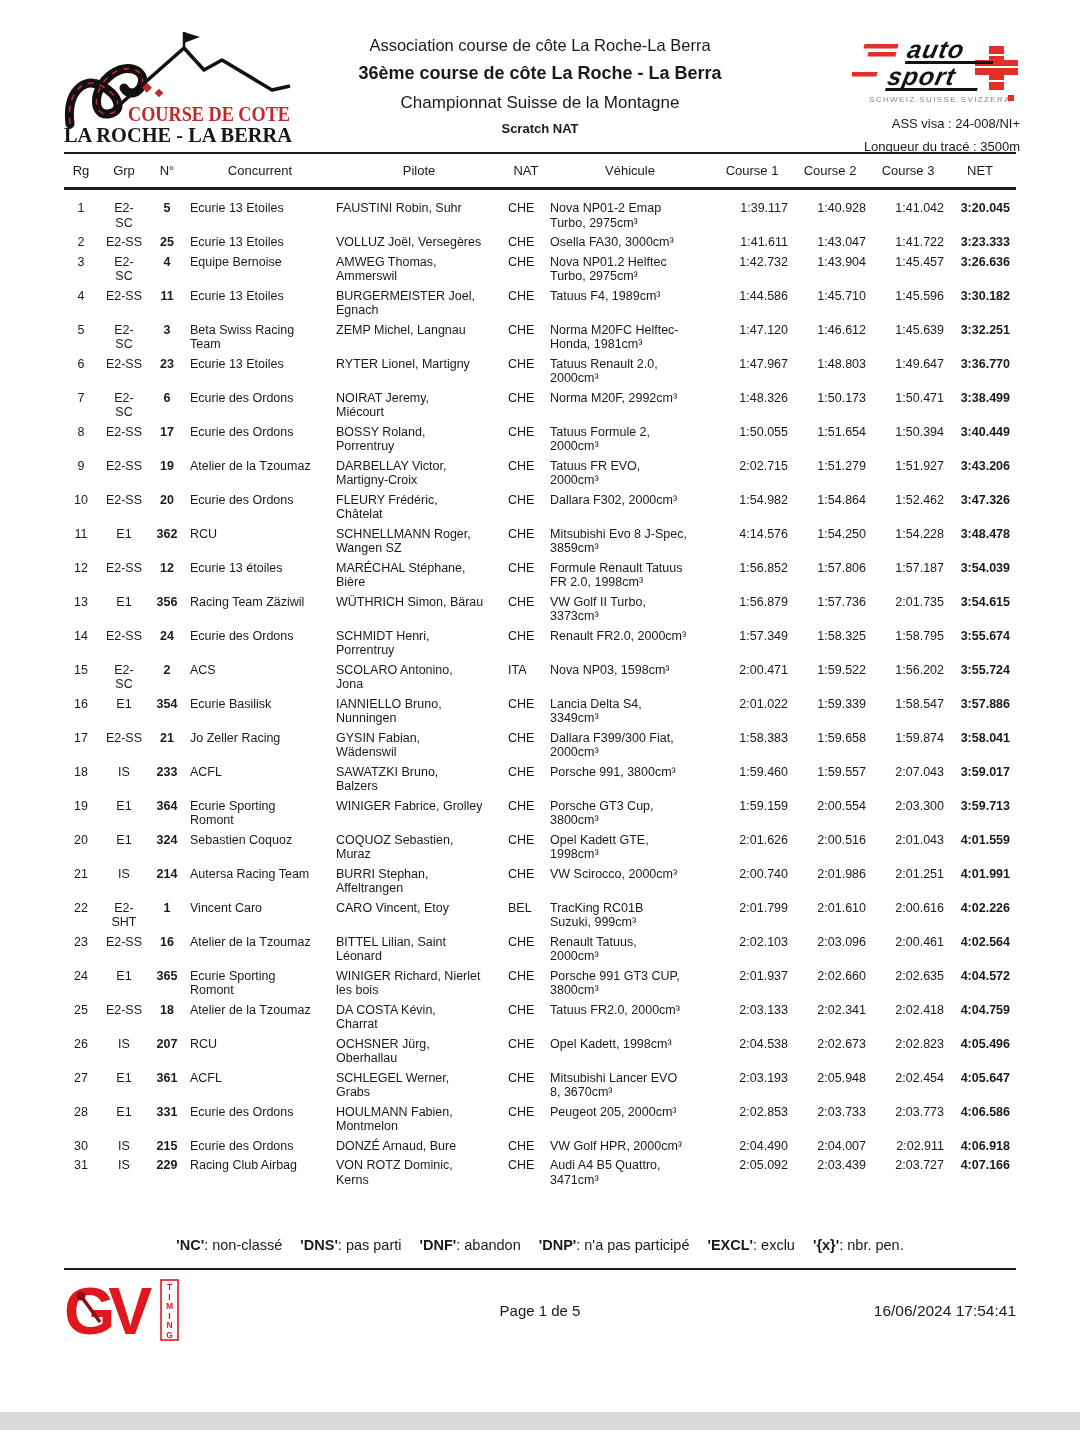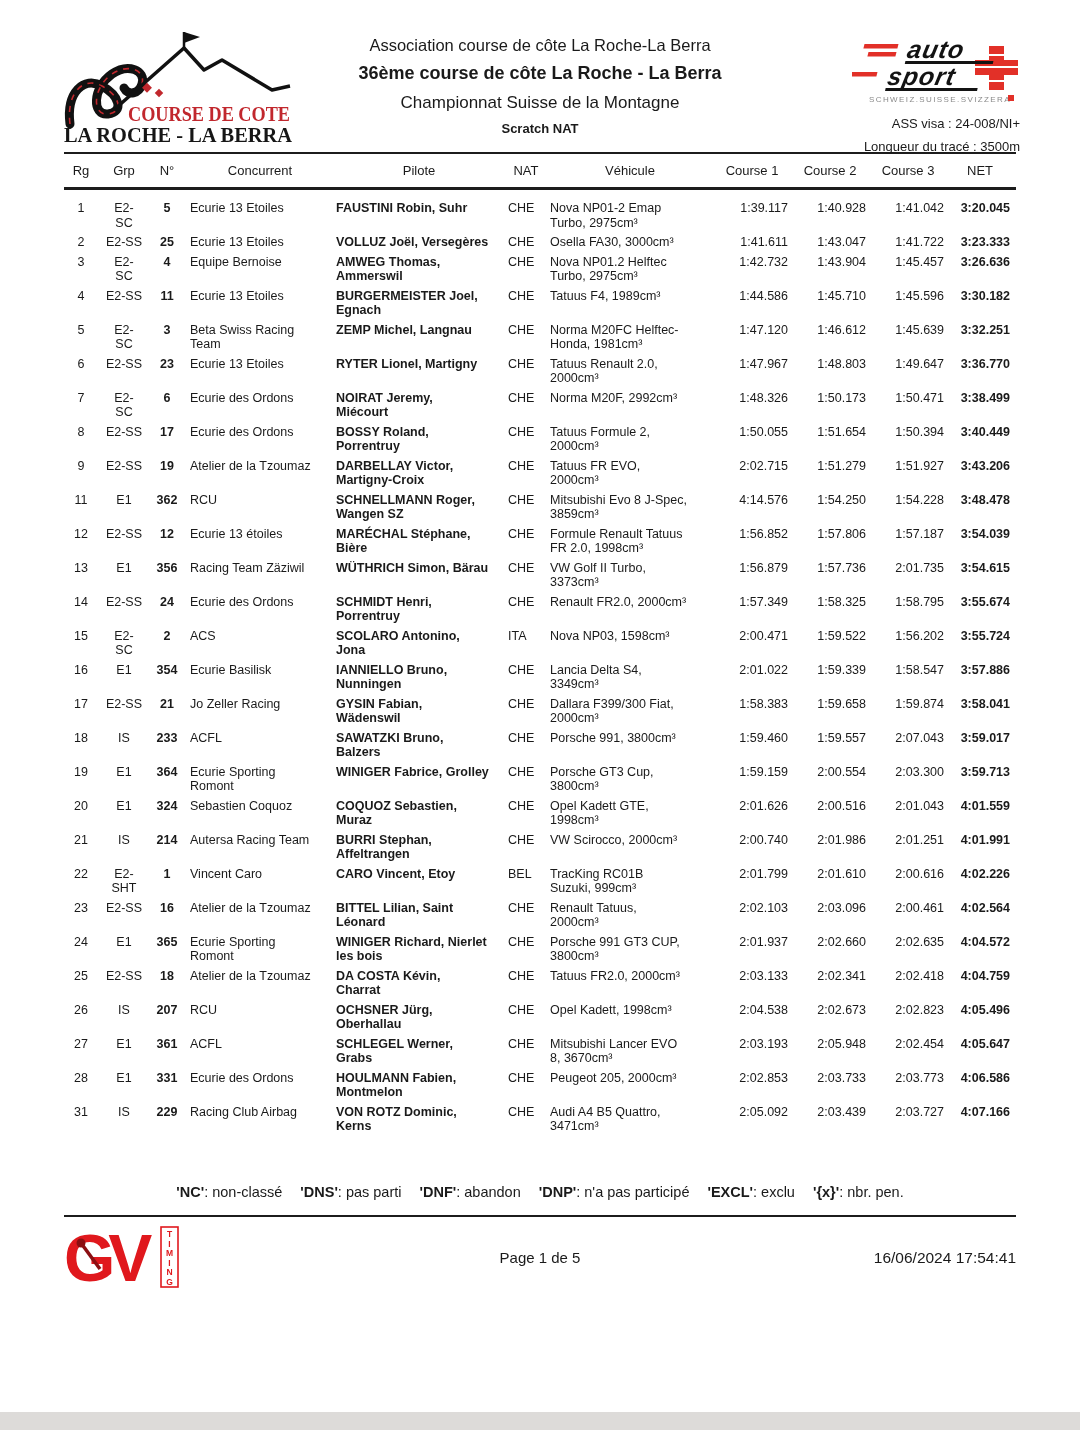--- a/index.html
+++ b/index.html
@@ -46,21 +46,21 @@
     font-size:12.5px; line-height:14.5px;
     padding:1px 6px 4px 0;
     vertical-align:top;
   }
   tbody tr:first-child td { padding-top:11px; }
   th.c-rg, td.c-rg { text-align:center; }
   th.c-grp, td.c-grp { text-align:center; }
   td.c-grp { white-space:pre-line; }
   th.c-num, td.c-num { text-align:center; font-weight:bold; }
   td.c-concurrent, td.c-pilote, td.c-vehicule { white-space:pre-line; }
-  th.c-pilote, td.c-pilote { font-weight:bold; }
+  th.c-pilote, td.c-pilote { font-weight:normal; }
   th.c-course1, td.c-course1,
   th.c-course2, td.c-course2,
   th.c-course3, td.c-course3 { text-align:right; }
   th.c-net, td.c-net { text-align:right; font-weight:bold; }
   
   .legend { margin-top:46px; text-align:center; font-size:14.5px; }
   .lg-item { display:inline-block; margin:0 9px; }
   .lg-k { font-weight:bold; }
   .legend-rule { margin:15px 64px 0 64px; border-top:2px solid #1c1c1c; }
   
@@ -290,20 +290,34 @@
 Martigny-Croix</td>
           <td class="c-nat">CHE</td>
           <td class="c-vehicule">Tatuus FR EVO,
 2000cm³</td>
           <td class="c-course1">2:02.715</td>
           <td class="c-course2">1:51.279</td>
           <td class="c-course3">1:51.927</td>
           <td class="c-net">3:43.206</td>
         </tr>
         <tr>
+          <td class="c-rg">10</td>
+          <td class="c-grp">E2-SS</td>
+          <td class="c-num">20</td>
+          <td class="c-concurrent">Ecurie des Ordons</td>
+          <td class="c-pilote">FLEURY Frédéric,
+Châtelat</td>
+          <td class="c-nat">CHE</td>
+          <td class="c-vehicule">Dallara F302, 2000cm³</td>
+          <td class="c-course1">1:54.982</td>
+          <td class="c-course2">1:54.864</td>
+          <td class="c-course3">1:52.462</td>
+          <td class="c-net">3:47.326</td>
+        </tr>
+        <tr>
           <td class="c-rg">11</td>
           <td class="c-grp">E1</td>
           <td class="c-num">362</td>
           <td class="c-concurrent">RCU</td>
           <td class="c-pilote">SCHNELLMANN Roger,
 Wangen SZ</td>
           <td class="c-nat">CHE</td>
           <td class="c-vehicule">Mitsubishi Evo 8 J-Spec,
 3859cm³</td>
           <td class="c-course1">4:14.576</td>
@@ -552,20 +566,33 @@
           <td class="c-num">331</td>
           <td class="c-concurrent">Ecurie des Ordons</td>
           <td class="c-pilote">HOULMANN Fabien,
 Montmelon</td>
           <td class="c-nat">CHE</td>
           <td class="c-vehicule">Peugeot 205, 2000cm³</td>
           <td class="c-course1">2:02.853</td>
           <td class="c-course2">2:03.733</td>
           <td class="c-course3">2:03.773</td>
           <td class="c-net">4:06.586</td>
+        </tr>
+        <tr>
+          <td class="c-rg">30</td>
+          <td class="c-grp">IS</td>
+          <td class="c-num">215</td>
+          <td class="c-concurrent">Ecurie des Ordons</td>
+          <td class="c-pilote">DONZÉ Arnaud, Bure</td>
+          <td class="c-nat">CHE</td>
+          <td class="c-vehicule">VW Golf HPR, 2000cm³</td>
+          <td class="c-course1">2:04.490</td>
+          <td class="c-course2">2:04.007</td>
+          <td class="c-course3">2:02.911</td>
+          <td class="c-net">4:06.918</td>
         </tr>
         <tr>
           <td class="c-rg">31</td>
           <td class="c-grp">IS</td>
           <td class="c-num">229</td>
           <td class="c-concurrent">Racing Club Airbag</td>
           <td class="c-pilote">VON ROTZ Dominic,
 Kerns</td>
           <td class="c-nat">CHE</td>
           <td class="c-vehicule">Audi A4 B5 Quattro,

